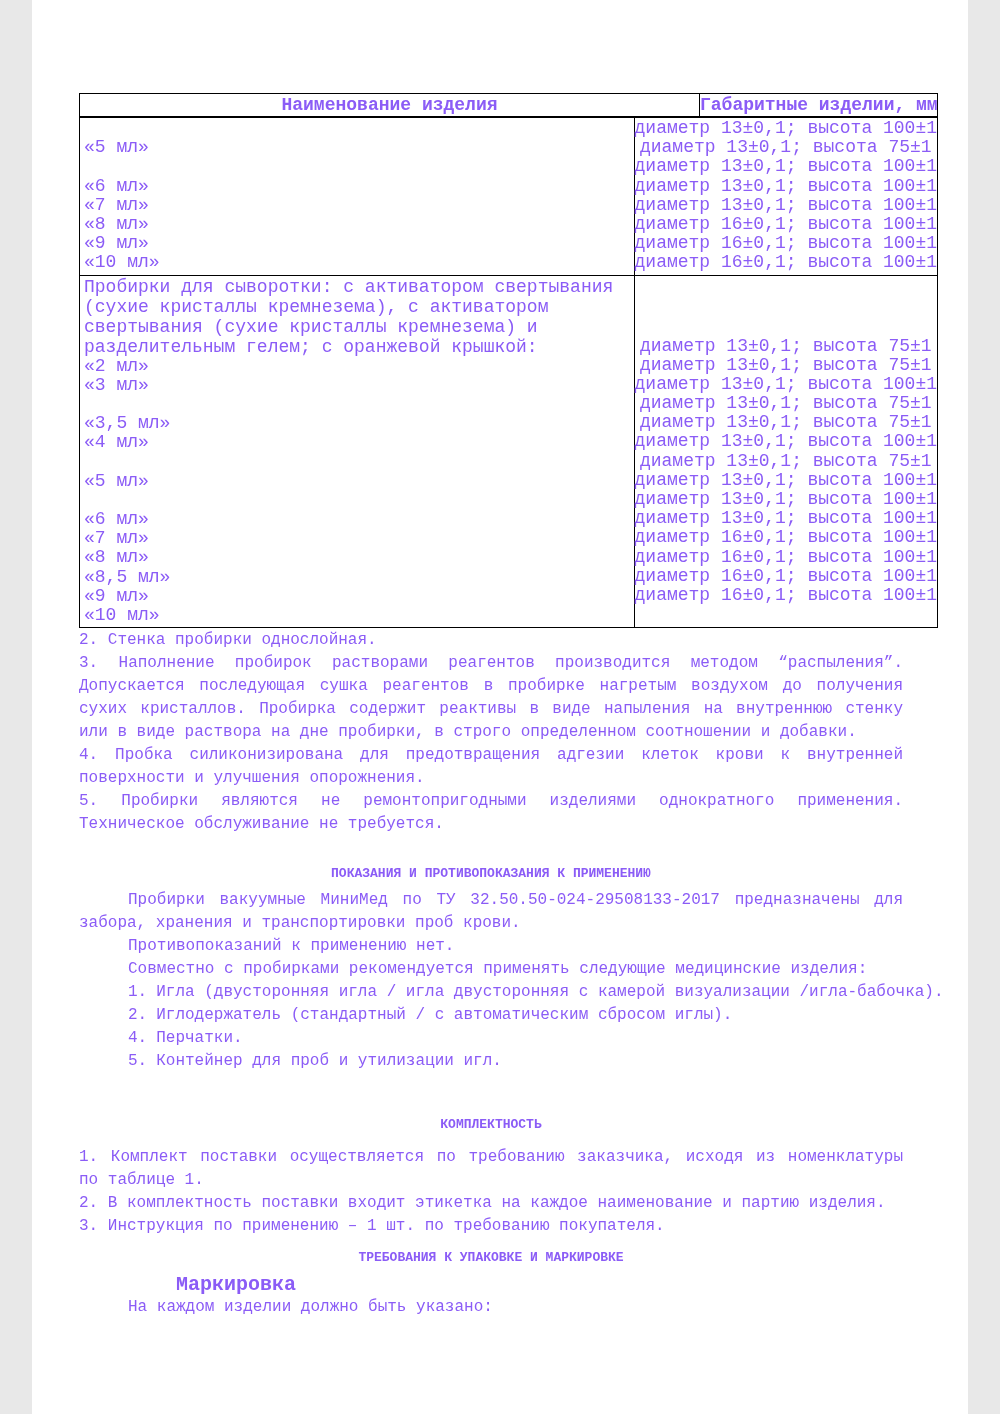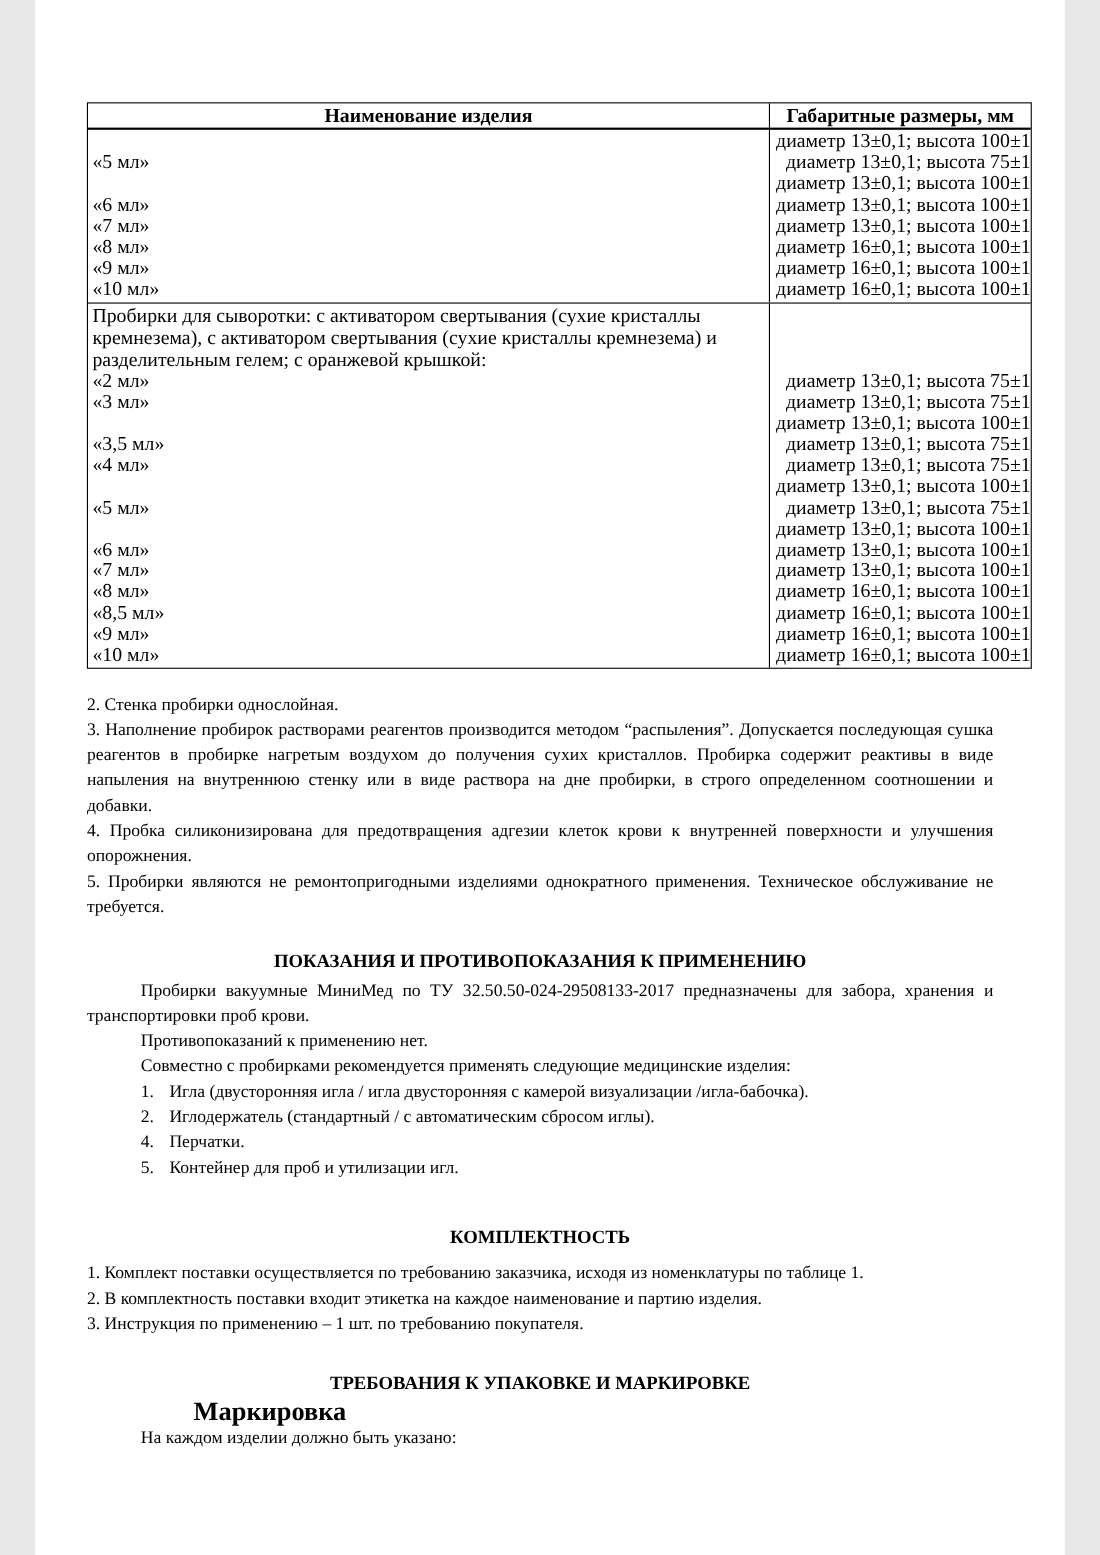--- a/index.html
+++ b/index.html
@@ -1,69 +1,69 @@
 <!DOCTYPE html>
 <html><head>
 <meta charset="utf-8">
 <style>
   html,body{margin:0;padding:0;background:#e8e8e8;}
   .page{
     position:relative;width:936px;height:1414px;margin:0 auto;
-    background:#ffffff;color:#000000;
-    font-family:Liberation Serif, serif;
+    background:#ffffff;color:#8b5cf6;
+    font-family:Liberation Mono, monospace;
     overflow:hidden;
   }
   
   .ptable{
     position:absolute;top:93px;left:47px;width:859px;
     border:1px solid #000;box-sizing:border-box;
     font-size:18px;
   }
   .trow{display:flex;}
   .thead{border-bottom:2px solid #000;font-weight:bold;}
   .th{height:22px;line-height:22px;text-align:center;white-space:nowrap;overflow:hidden;}
   .c1{width:620px;box-sizing:border-box;border-right:1px solid #000;}
   .c2{flex:1;box-sizing:border-box;}
   .tsec{display:flex;}
   .tsec + .tsec{border-top:1px solid #000;}
   .tc{padding:1px 0 2px 0;}
   .tc.c1{padding-left:4px;}
   .tl{height:19.2px;line-height:19.2px;white-space:nowrap;}
-  .tl.dim{text-align:right;}
+  .tl.dim{text-align:center;}
   .tdesc{line-height:20px;padding-right:8px;}
   .tspacer{height:60px;}
   
   .tx{
     position:absolute;left:47px;width:824px;
     font-size:16px;line-height:23px;
   }
   .tx p{margin:0;}
   .just{text-align:justify;}
   .ind{text-indent:49px;}
   .hd{
     position:absolute;left:47px;width:824px;
-    font-size:17px;line-height:23px;font-weight:bold;text-align:center;white-space:nowrap;
+    font-size:13px;line-height:23px;font-weight:bold;text-align:center;white-space:nowrap;
   }
   .li{margin-left:49px;white-space:nowrap;}
   .li .num{display:inline-block;min-width:17px;}
   .li .li-text{margin-left:9px;}
   .sub{
     position:absolute;left:144px;
-    font-size:24px;line-height:23px;font-weight:bold;white-space:nowrap;
+    font-size:20px;line-height:23px;font-weight:bold;white-space:nowrap;
   }
 </style>
 </head>
 <body>
 
 <div class="page">
 
   <div class="ptable">
     <div class="trow thead">
       <div class="th c1">Наименование изделия</div>
-      <div class="th c2">Габаритные размеры, мм</div>
+      <div class="th c2">Габаритные изделии, мм</div>
     </div>
 
     <div class="tsec">
       <div class="tc c1">
         <div class="tl name"></div>
         <div class="tl name">«5 мл»</div>
         <div class="tl name"></div>
         <div class="tl name">«6 мл»</div>
         <div class="tl name">«7 мл»</div>
         <div class="tl name">«8 мл»</div>

